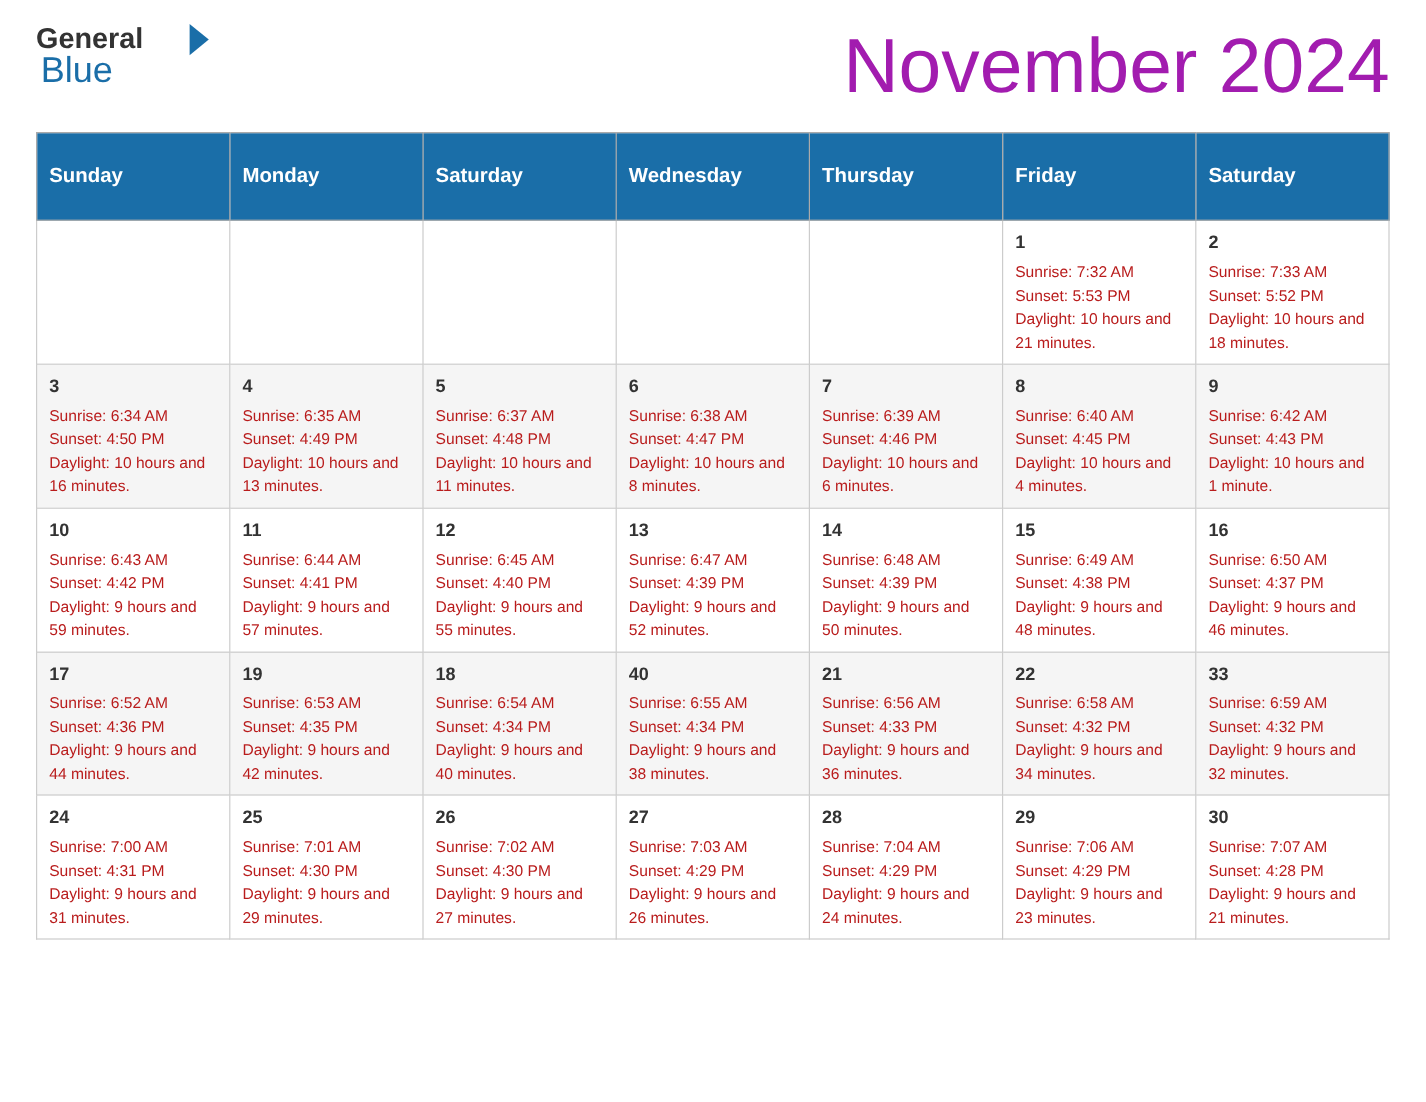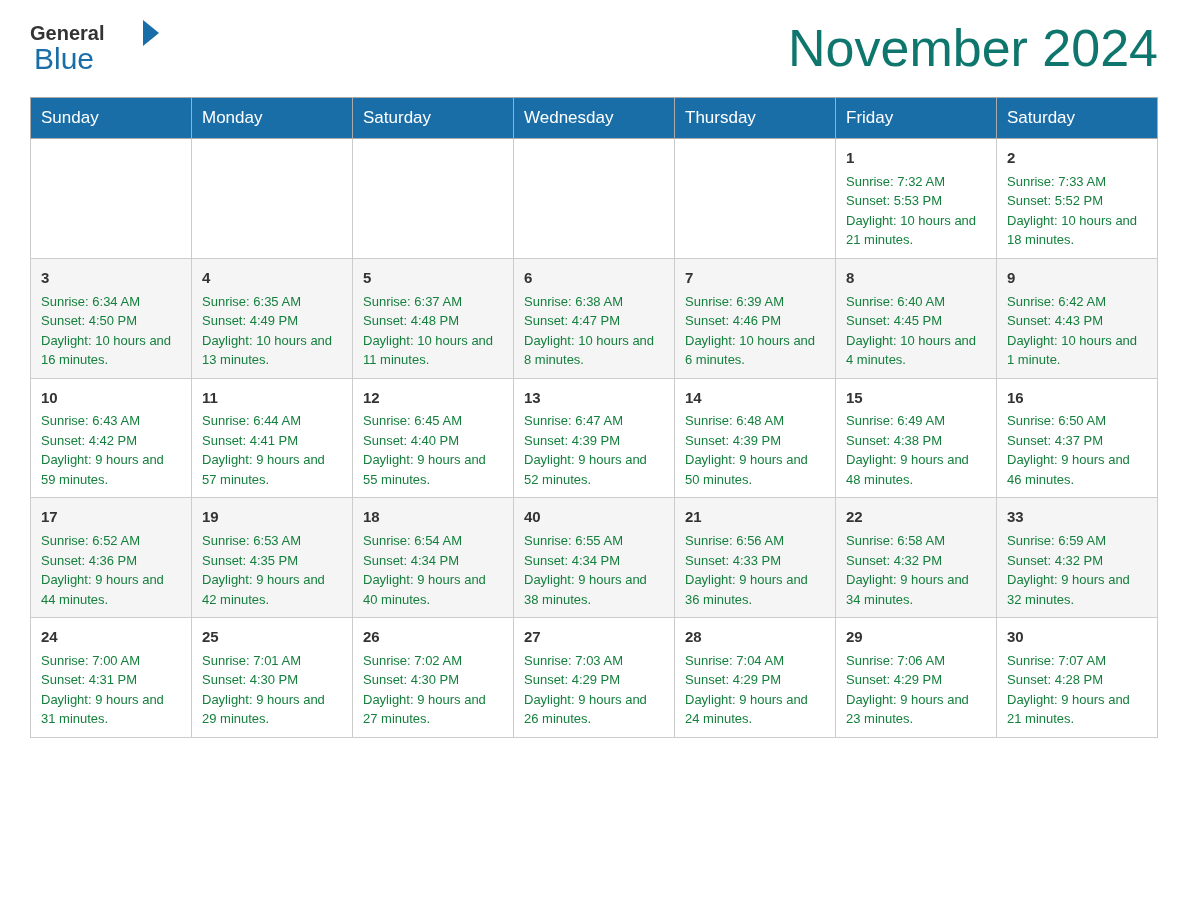--- a/index.html
+++ b/index.html
@@ -14,42 +14,42 @@
     .header {
       display: flex;
       justify-content: space-between;
       align-items: flex-start;
       margin-bottom: 20px;
     }
     .title-section {
       text-align: right;
     }
     .month-title {
-      font-size: 52px;
+      font-size: 64px;
       font-weight: normal;
-      color: #0f766e;
+      color: #a21caf;
       line-height: 1.1;
     }
     .location {
       font-size: 20px;
       color: #444;
       margin-top: 6px;
     }
     .calendar {
       width: 100%;
       border-collapse: collapse;
       border: 1px solid #aaa;
     }
     .calendar th {
       background: #1a6ea8;
       color: #fff;
       text-align: left;
-      padding: 10px 10px;
+      padding: 26px 10px;
       font-size: 17px;
-      font-weight: normal;
+      font-weight: bold;
       border: 1px solid #aaa;
     }
     .calendar td {
       vertical-align: top;
       padding: 8px 10px;
       border: 1px solid #ccc;
       width: 14.28%;
       min-height: 90px;
       font-size: 13.5px;
       line-height: 1.45;
@@ -59,35 +59,35 @@
       background: #f5f5f5;
     }
     .day-number {
       font-size: 15px;
       font-weight: bold;
       display: block;
       margin-bottom: 3px;
     }
     .day-info {
       font-size: 13px;
-      color: #15803d;
+      color: #b91c1c;
       line-height: 1.5;
     }
     .empty-cell {
       background: #fff !important;
     }
     
     .logo-wrapper {
       display: flex;
       flex-direction: column;
     }
     .logo-row1 {
       display: flex;
       align-items: center;
-      font-size: 20px;
+      font-size: 24px;
       font-weight: bold;
       color: #333;
       line-height: 1;
       gap: 36px;
     }
     .logo-row1 .general {
       color: #333;
     }
     .logo-chevron {
       display: inline-block;

